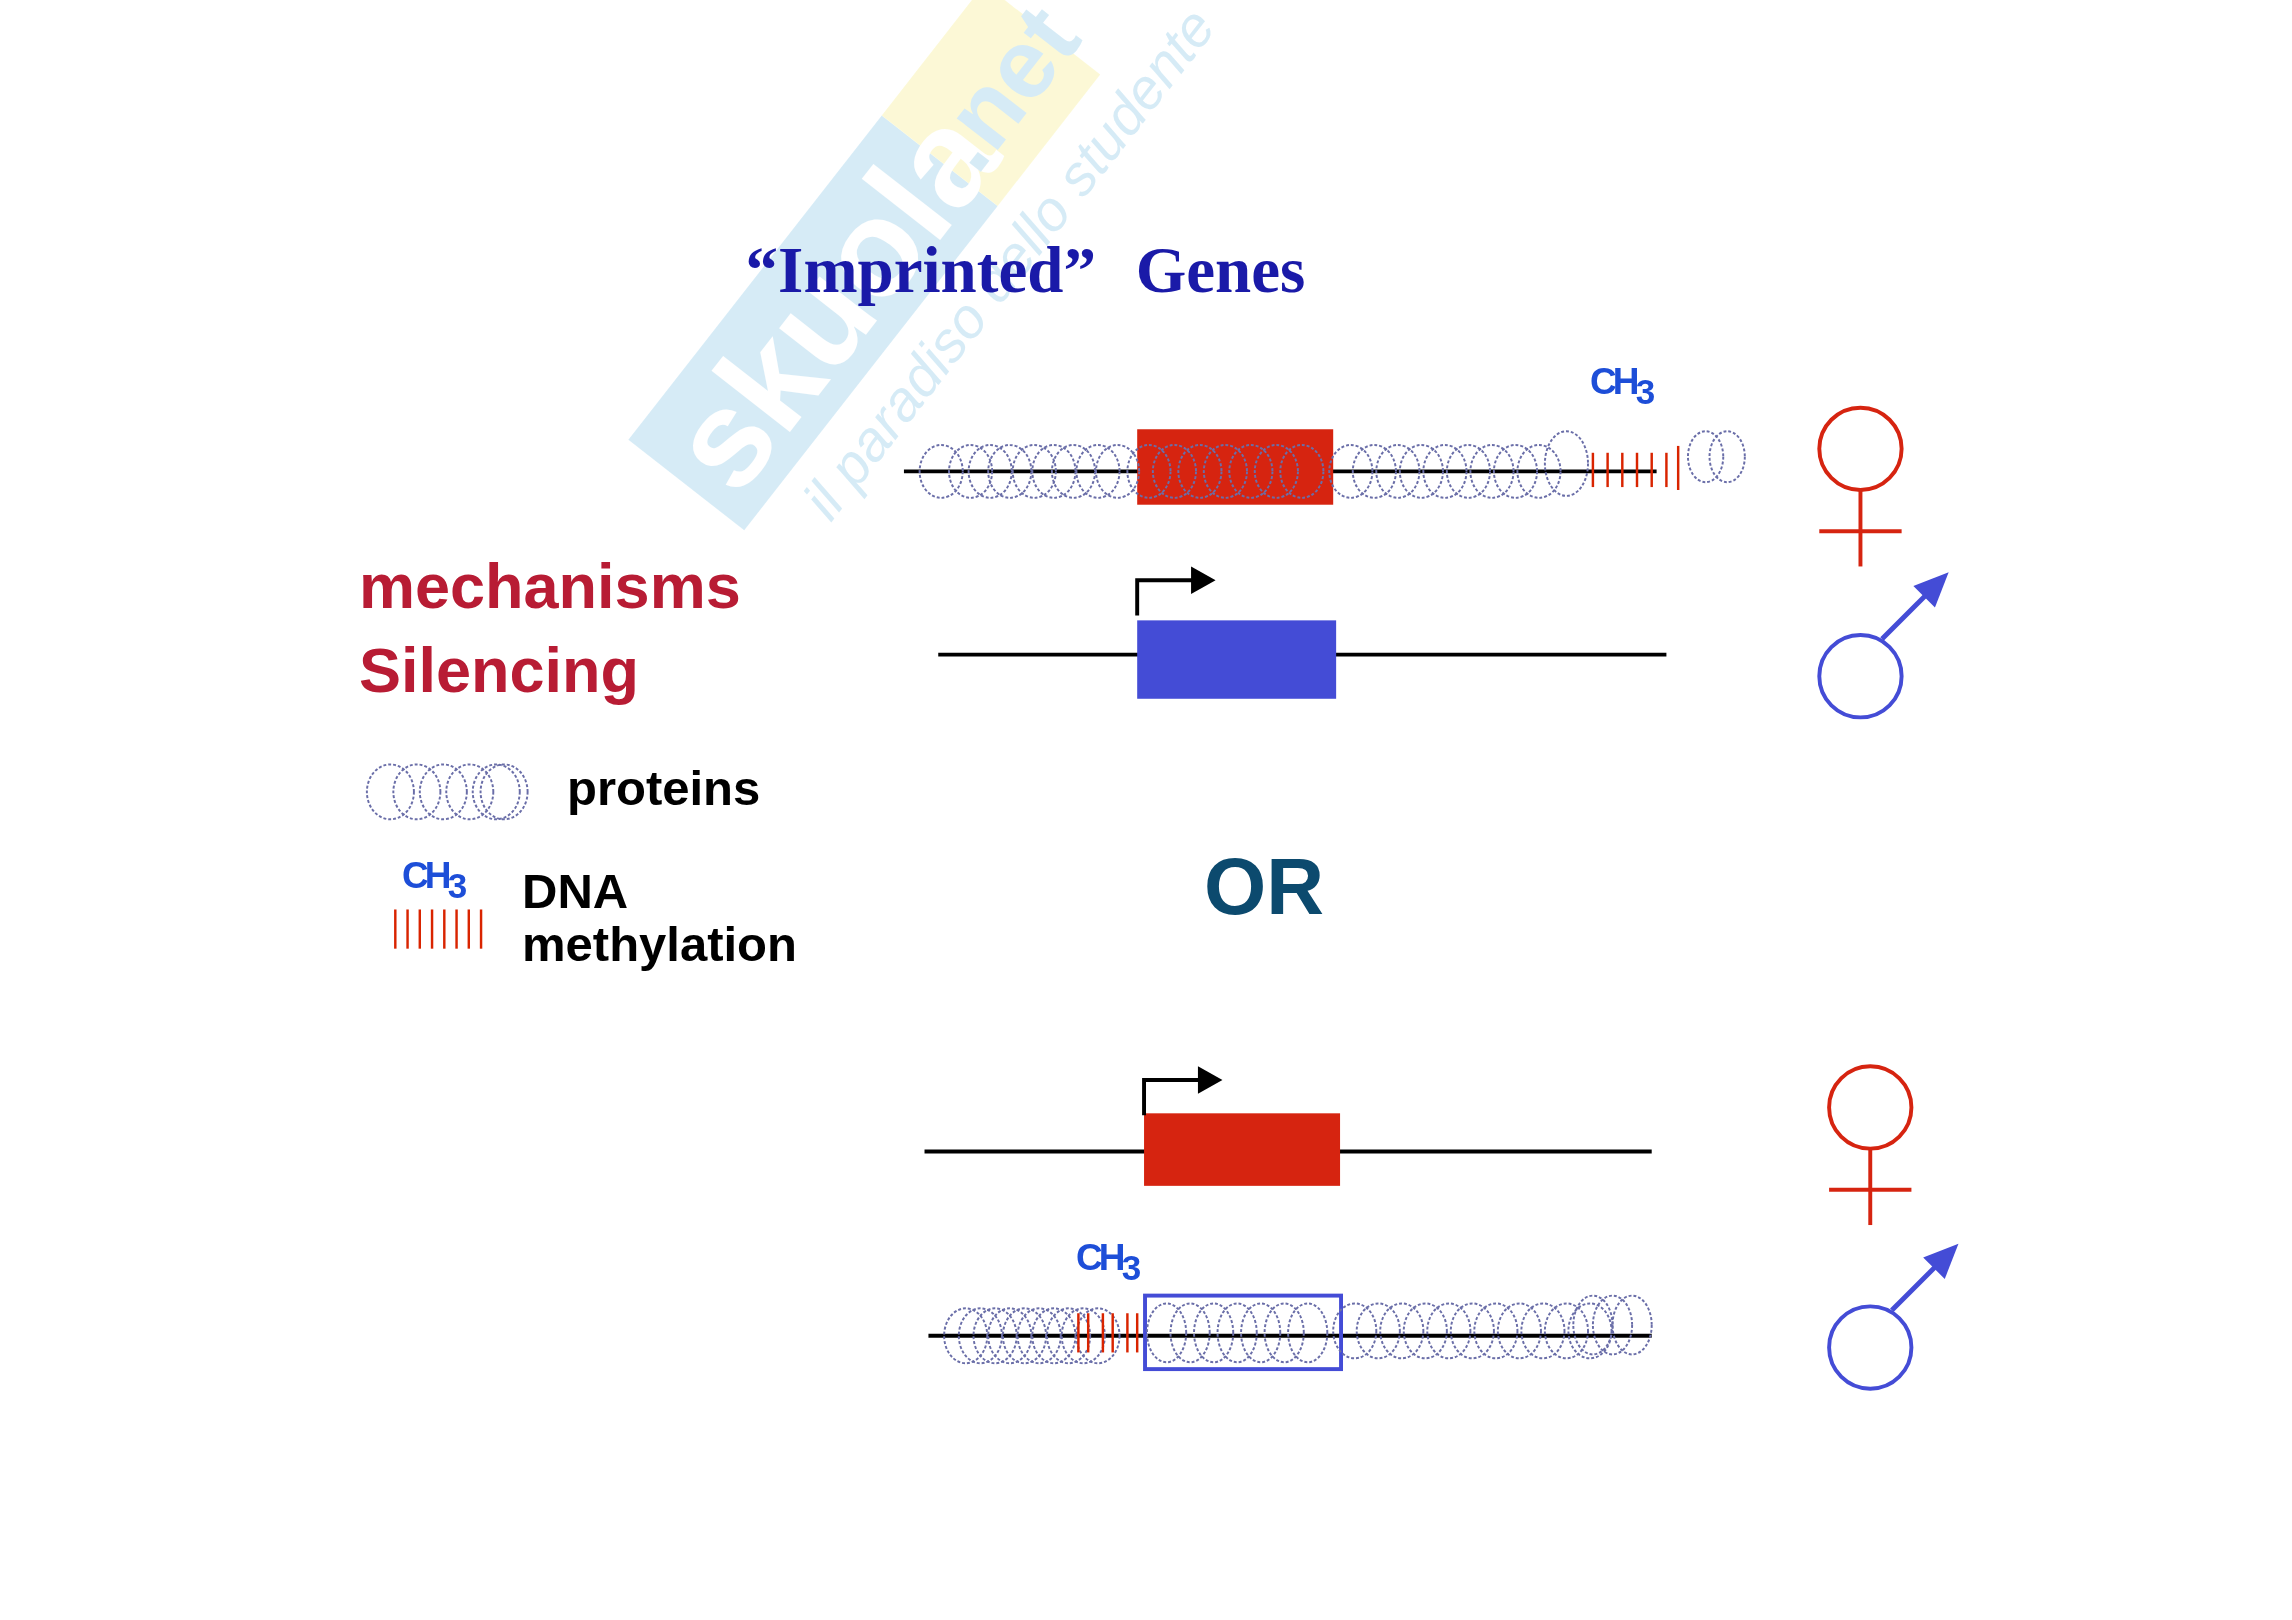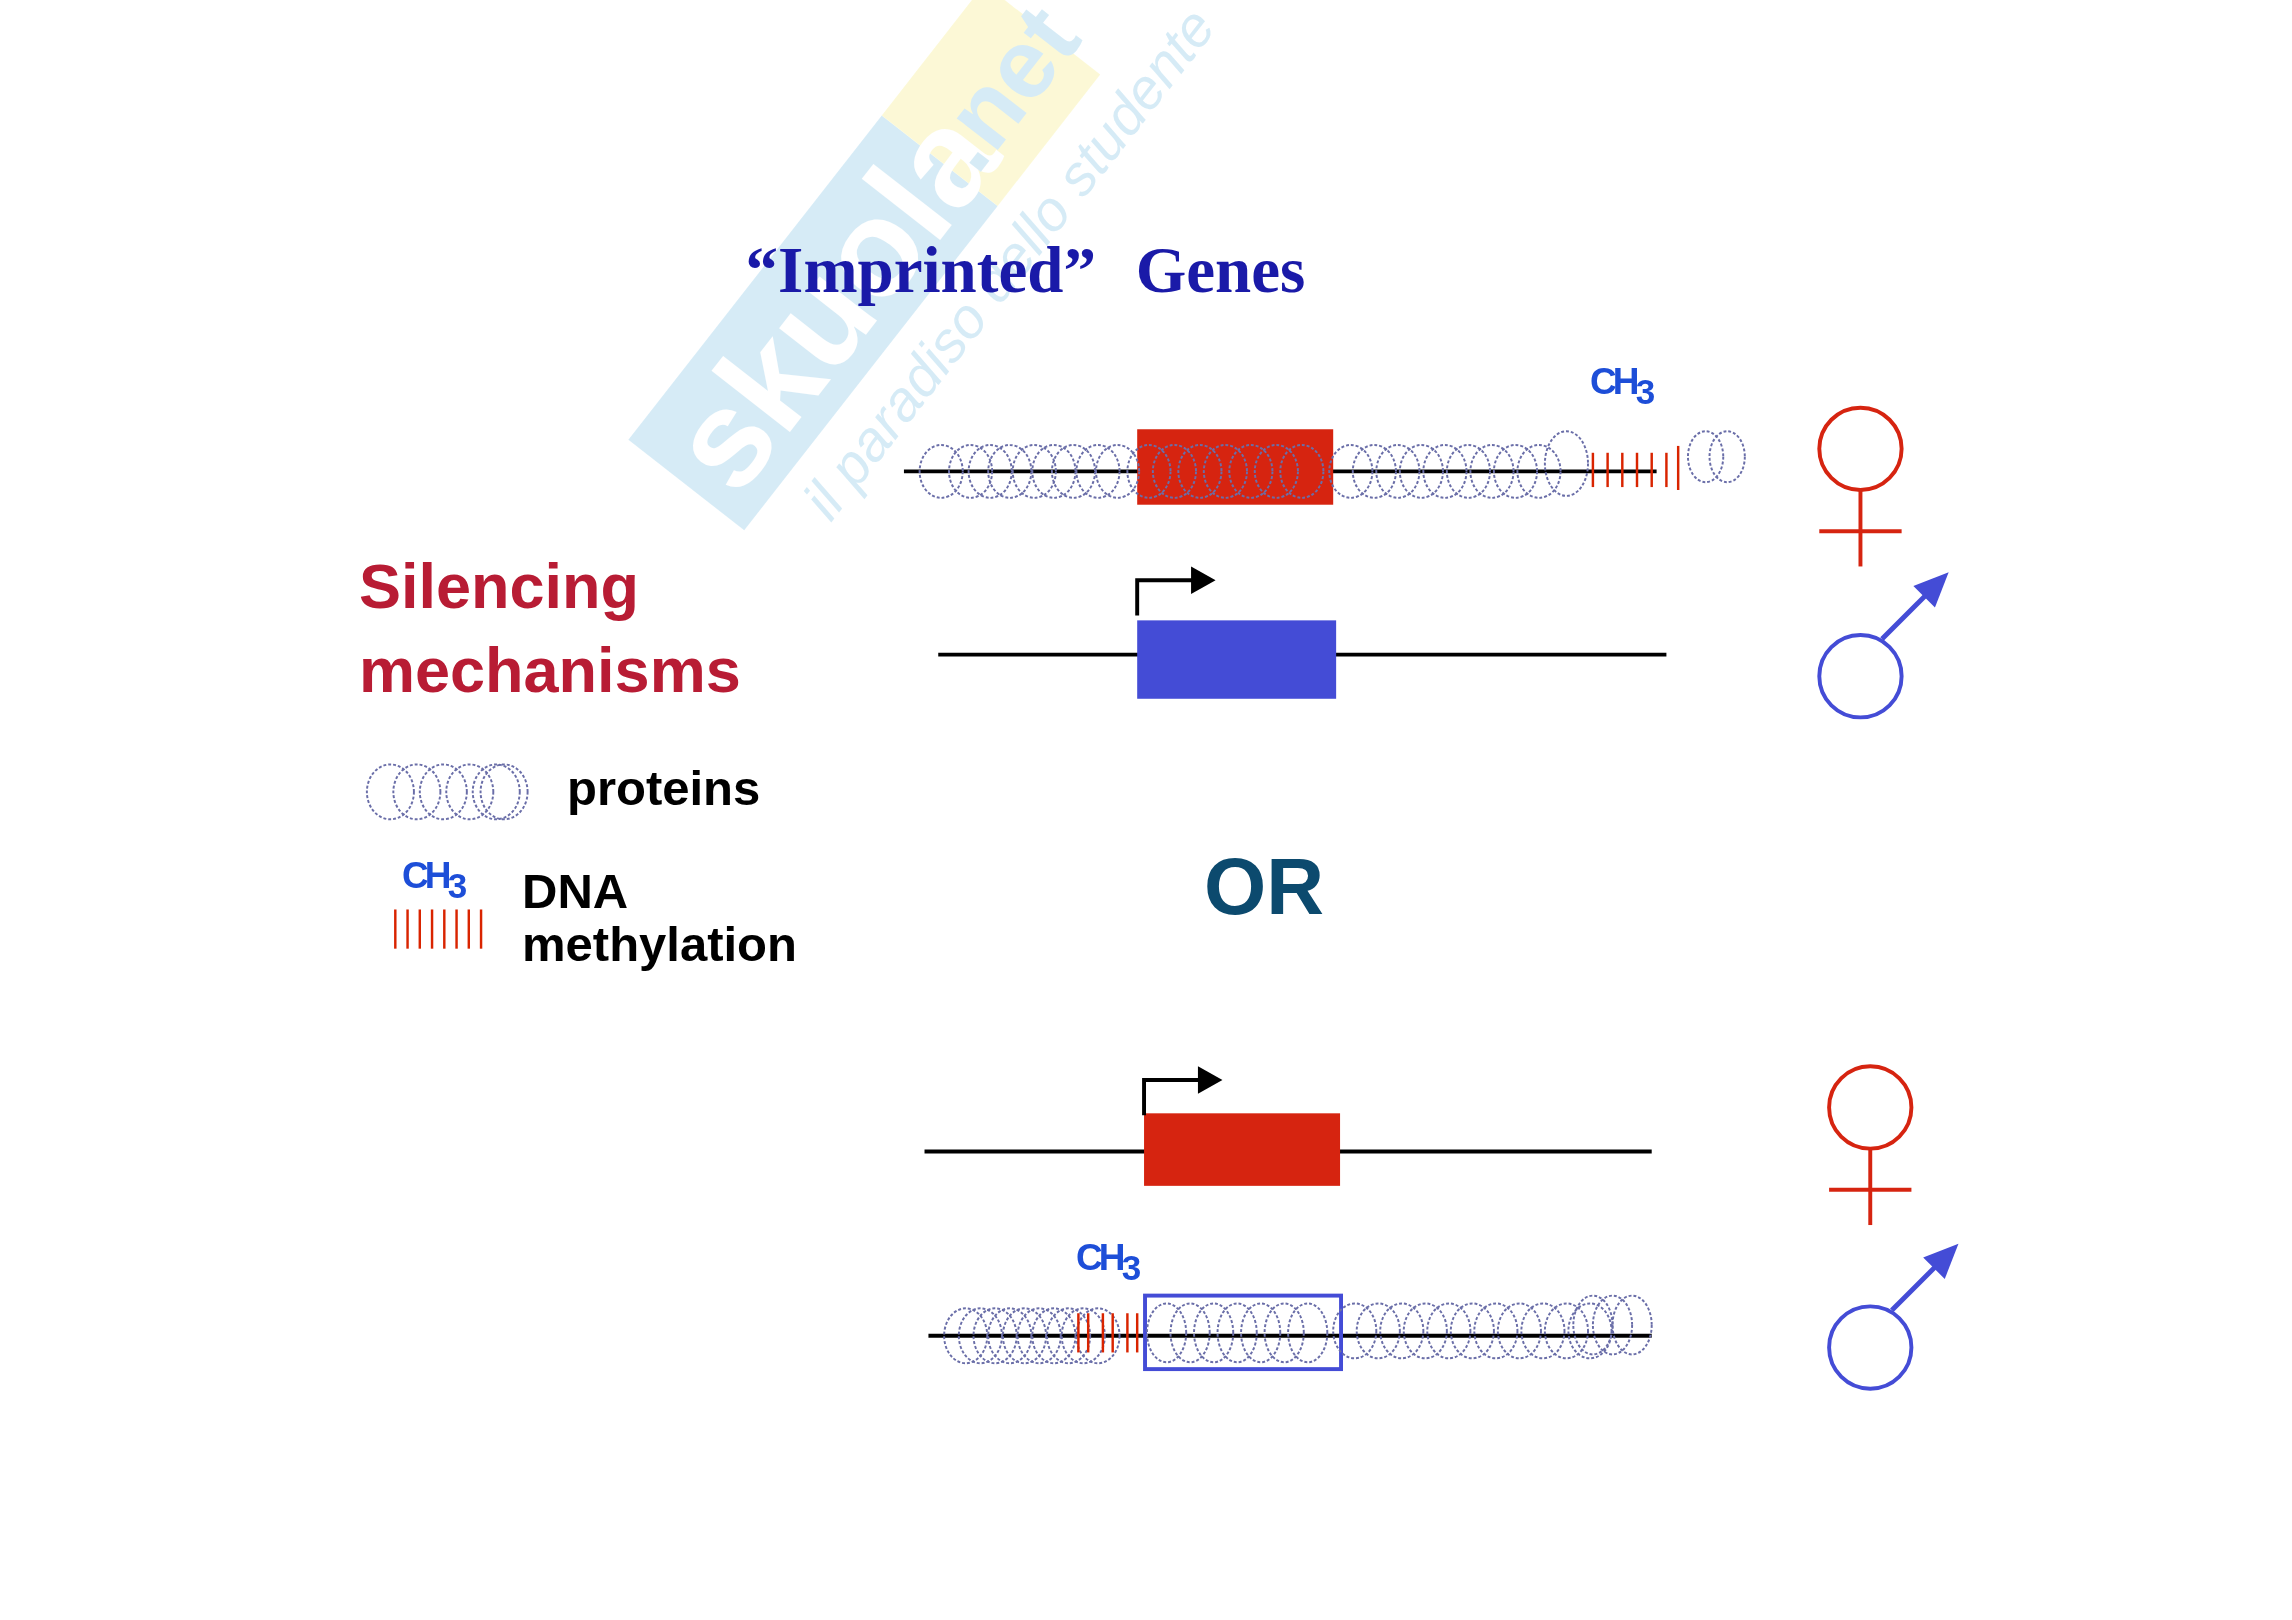--- a/index.html
+++ b/index.html
@@ -26,22 +26,22 @@
     <text x="-200" y="140" font-family="Liberation Sans, sans-serif" font-style="italic" font-size="58" fill="#4aa8d8">il paradiso dello studente</text>
   </g>
 </svg>
 
 <div class="abs title">
   <span style="margin-left:0">“</span><span style="margin-left:0">Imprinted</span><span style="margin-left:0">”</span>
   <span style="margin-left:23.5px">Genes</span>
 </div>
 
 <div class="abs heading">
+  <div>mechanisms</div>
   <div>Silencing</div>
-  <div>mechanisms</div>
 </div>
 
 <div class="abs legend-text" style="left:567px; top:760px;">proteins</div>
 <div class="abs legend-text" style="left:522px; top:863px;">DNA</div>
 <div class="abs legend-text" style="left:522px; top:916px;">methylation</div>
 <div class="abs ch3" style="left:402px; top:855px;"><span>CH</span><sub>3</sub></div>
 
 <div class="abs or-text">OR</div>
 
 <div class="abs ch3" style="left:1590px; top:361px;"><span>CH</span><sub>3</sub></div>

